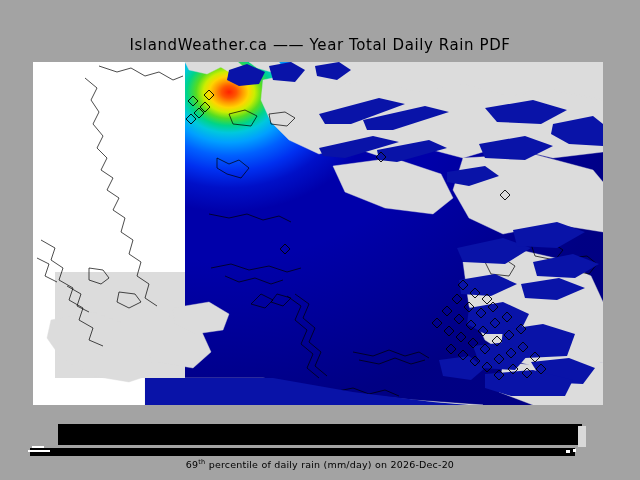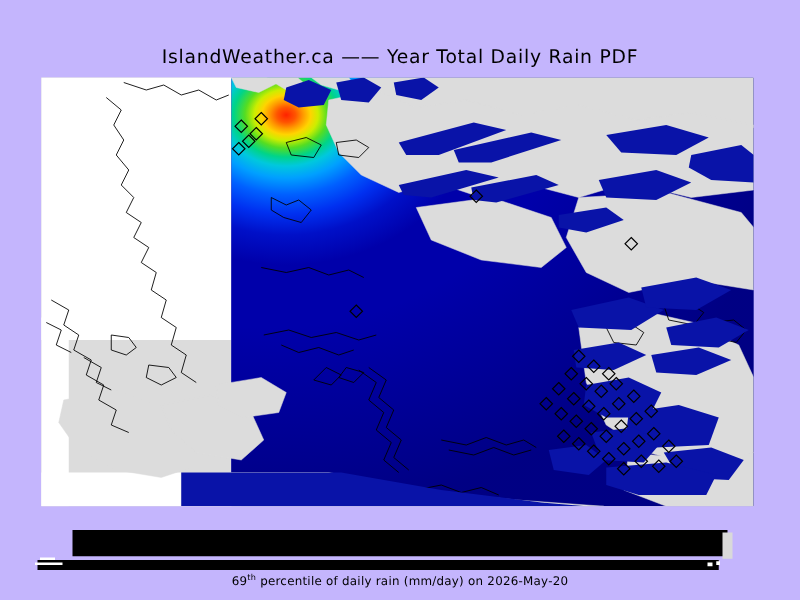--- a/index.html
+++ b/index.html
@@ -3,21 +3,21 @@
 <meta charset="utf-8">
 <style>
   html,body{margin:0;padding:0;}
   body{
     width:640px;height:480px;
     background:#ffffff;
     font-family:"DejaVu Sans", sans-serif;
     overflow:hidden;
     position:relative;
   }
-  #figure{position:absolute;left:0;top:0;width:640px;height:480px;background:#c4b5fd;}
+  #figure{position:absolute;left:0;top:0;width:640px;height:480px;background:#a3a3a3;}
 
   
   #title{
     position:absolute;
     left:0;top:36px;width:640px;
     text-align:center;
     font-size:15px;
     letter-spacing:0.6px;
     color:#000000;
     white-space:nowrap;
@@ -299,15 +299,15 @@
   </div>
 
   <div id="cbar-axes"></div>
   <div id="cbar-shadow"></div>
   <div id="cbar-axisline"></div>
   <div id="cbar-tick-left"></div>
   <div id="cbar-tick-left2"></div>
   <div id="cbar-notch-right"></div>
   <div id="cbar-notch-right2"></div>
 
-  <div id="caption"><span>69</span><sup>th</sup><span> percentile of daily rain (mm/day) on 2026-May-20</span></div>
+  <div id="caption"><span>69</span><sup>th</sup><span> percentile of daily rain (mm/day) on 2026-Dec-20</span></div>
 
 </div>
 
 </body></html>

